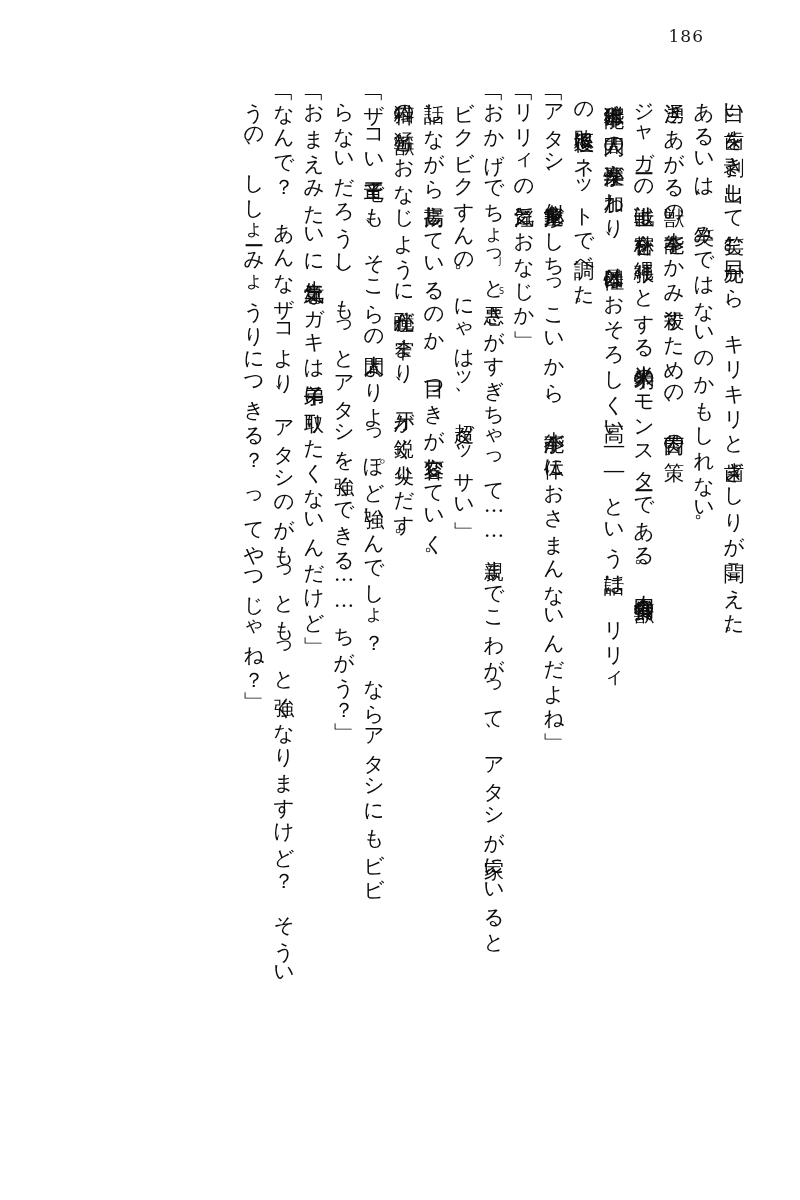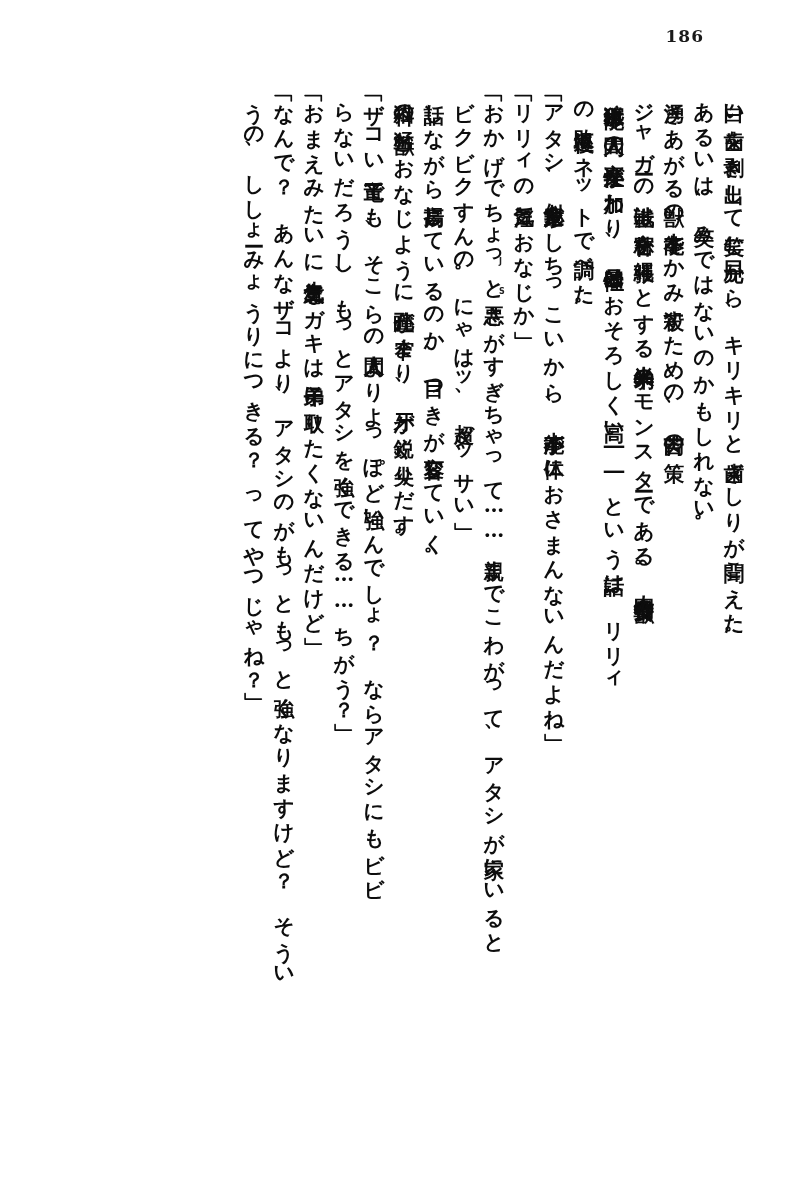--- a/index.html
+++ b/index.html
@@ -13,21 +13,20 @@
     overflow: hidden;
     font-family: "DejaVu Serif", "Liberation Serif", serif;
     color: #111111;
   }
   .page {
     position: relative;
     width: 800px;
     height: 889px;
     box-sizing: border-box;
     background: #ffffff;
-    font-weight: bold;
   }
   .page-number {
     position: absolute;
     top: 26px;
     right: 96px;
     font-size: 17px;
     letter-spacing: 1px;
     color: #1a1a1a;
     font-family: "DejaVu Serif", "Liberation Serif", serif;
   }

